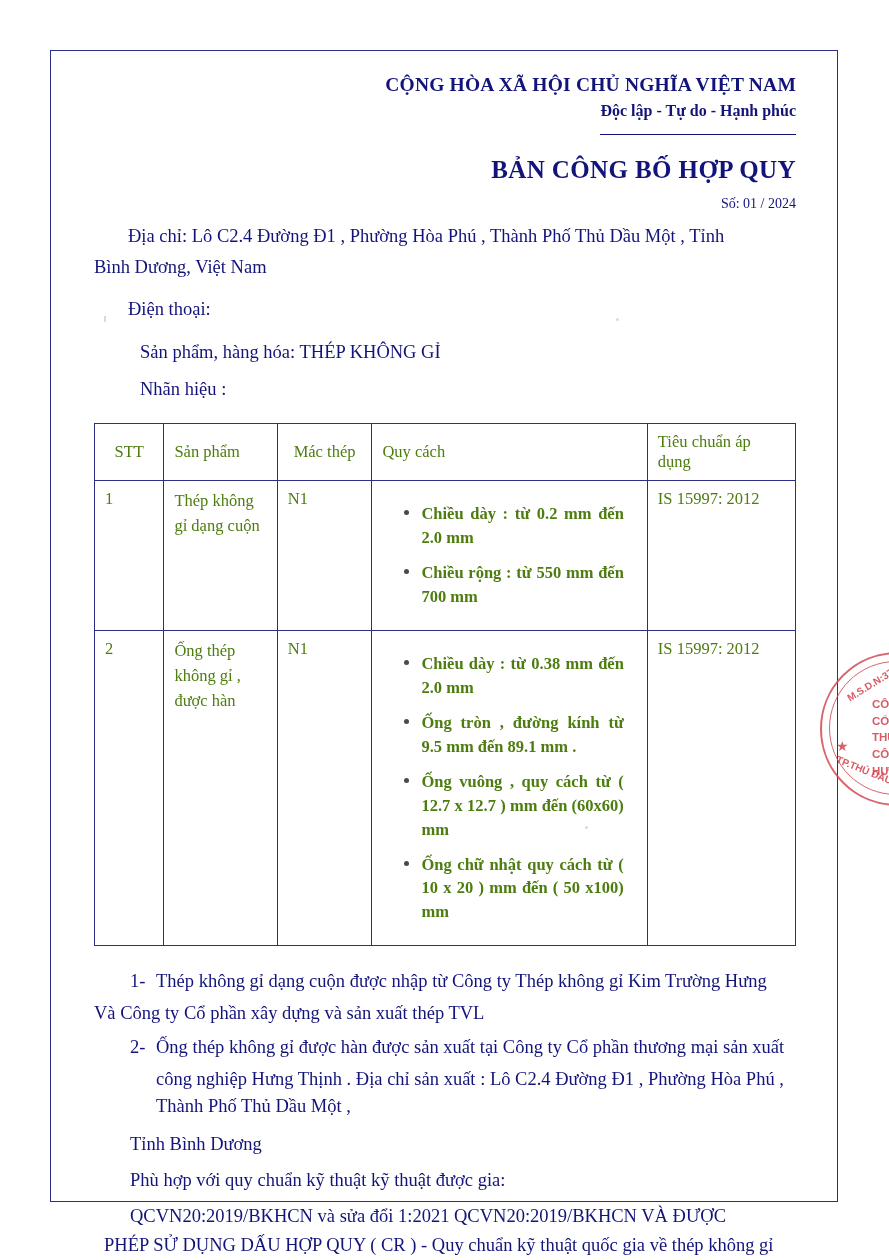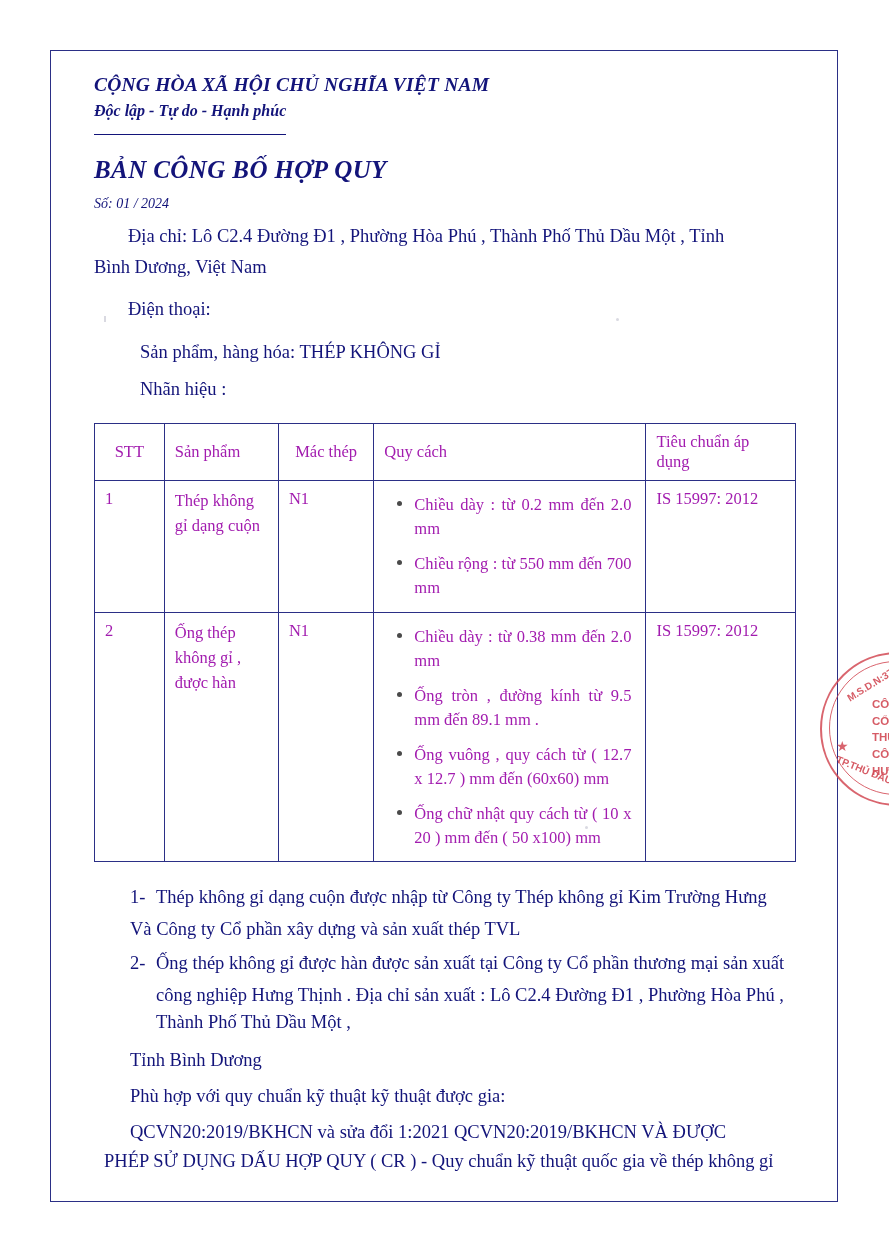--- a/index.html
+++ b/index.html
@@ -29,21 +29,21 @@
 
   .content {
     position: absolute;
     left: 72px;
     top: 62px;
     width: 746px;
     box-sizing: border-box;
     padding: 0 22px;
   }
 
-  .center { text-align: left; font-style: italic; }
+  .center { text-align: right; }
 
   .national-title {
     font-weight: bold;
     font-size: 19.5px;
     letter-spacing: .2px;
     margin-top: 12px;
   }
   .national-sub {
     font-weight: bold;
     font-size: 16px;
@@ -75,21 +75,21 @@
   .para.indent3 { margin-left: 58px; }
 
   .bold { font-weight: normal; }
 
   
   table.spec {
     margin-top: 20px;
     width: 100%;
     border-collapse: collapse;
     font-size: 16.5px;
-    color: #a21caf;
+    color: #4d7c0f;
   }
   table.spec th, table.spec td {
     border: 1px solid #2b2f86;
     padding: 8px 10px;
     vertical-align: top;
     font-weight: normal;
     text-align: left;
   }
   table.spec thead th {
     height: 34px;
@@ -104,23 +104,24 @@
   td.stt { text-align: center; }
   td.mac { text-align: center; }
 
   .justify-cell {
     text-align: justify;
     text-justify: inter-word;
     line-height: 1.5;
   }
 
   ul.qc {
-    margin: 4px;
+    margin: 13px;
     padding-left: 26px;
     list-style: none;
+    font-weight: bold;
   }
   ul.qc li {
     position: relative;
     margin-bottom: 11px;
     line-height: 1.45;
     text-align: justify;
   }
   ul.qc li:last-child { margin-bottom: 2px; }
   ul.qc li::before {
     content: "";
@@ -140,21 +141,20 @@
     font-size: 18.5px;
     line-height: 1.5;
     margin-bottom: 4px;
     margin-left: 36px;
   }
   .note-num { width: 26px; flex: 0 0 26px; }
   .note-body { flex: 1; }
   .note-cont {
     font-size: 18.5px;
     line-height: 1.5;
-    margin-left: 36px;
   }
   .note-cont.sub { margin-left: 62px; }
 
   .tail { margin-top: 10px; }
   .tail .l1 { margin-left: 36px; font-size: 18.5px; line-height: 1.5; }
   .tail .l2 { margin-left: 36px; font-size: 18.5px; line-height: 1.5; margin-top: 8px; }
   .tail .l3 { margin-left: 10px; font-size: 18.5px; line-height: 1.5; }
 
   
   .stamp {

